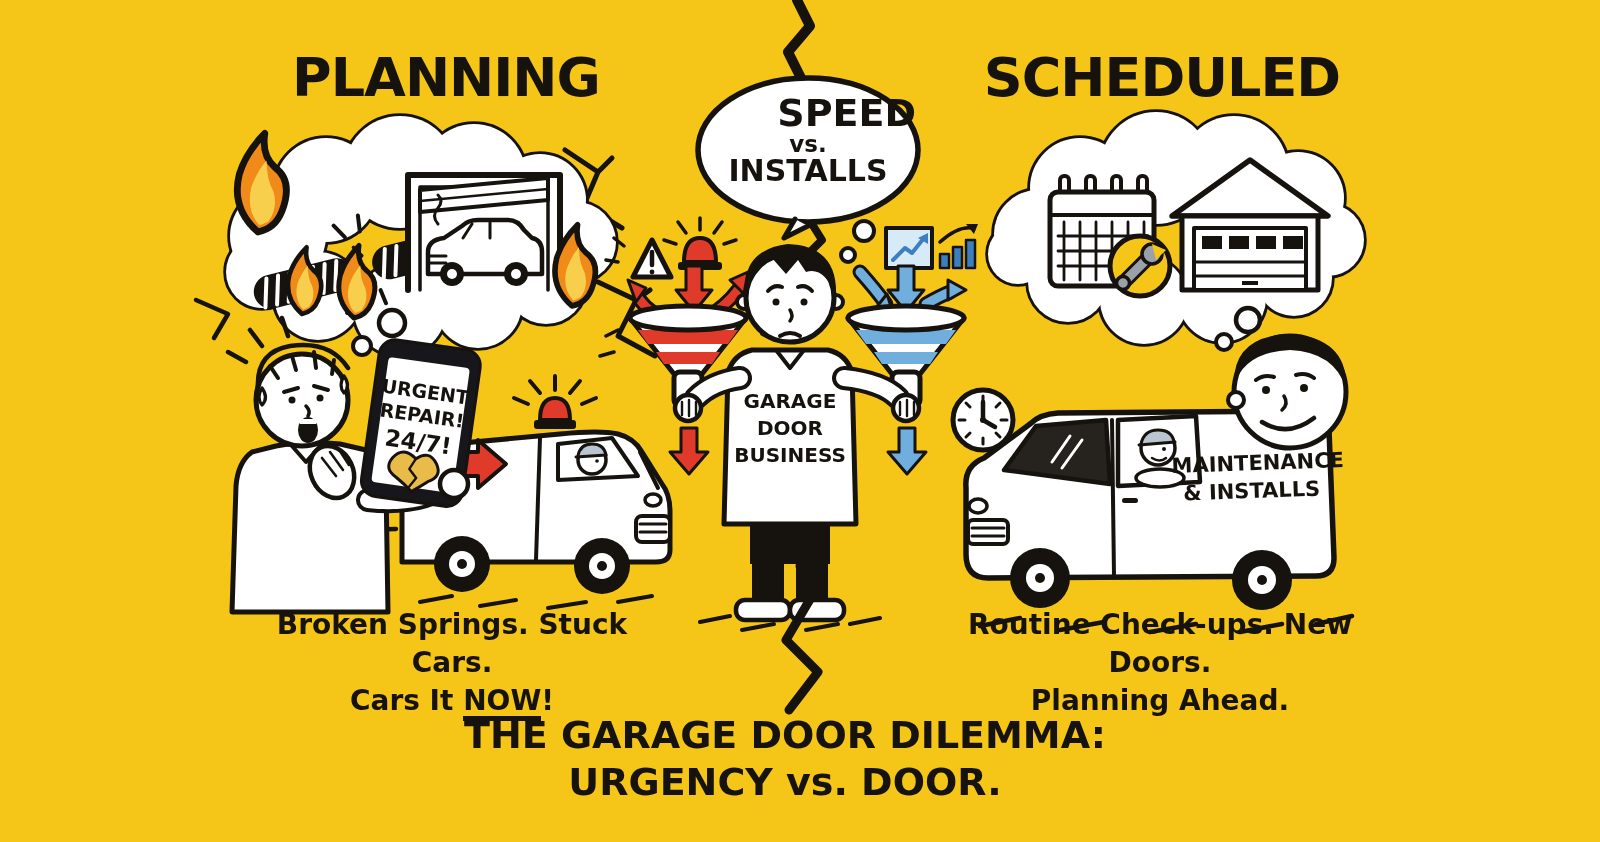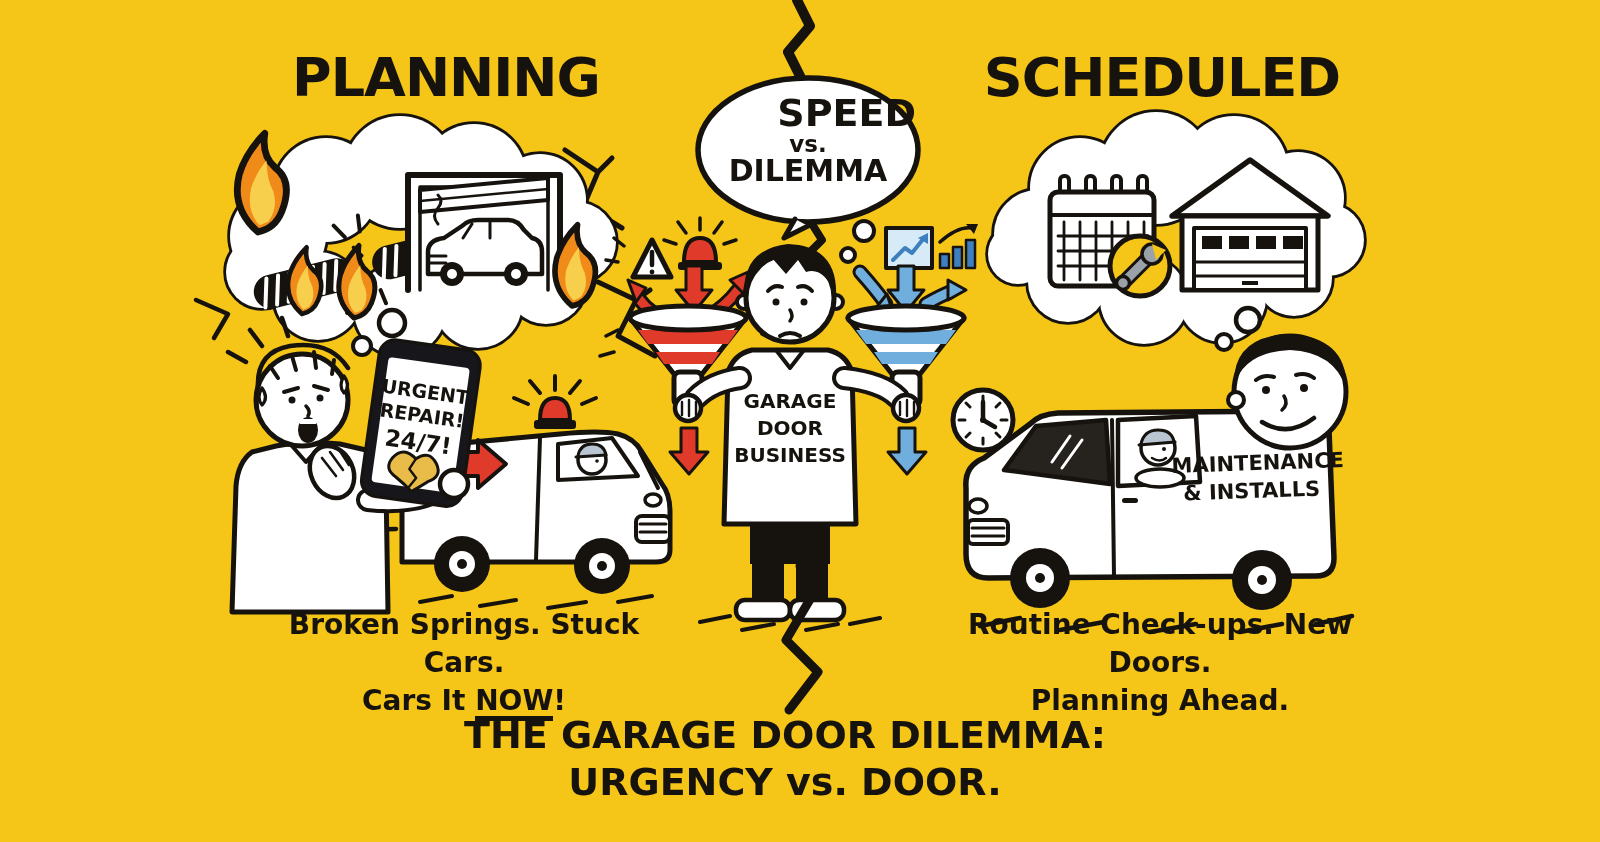--- a/index.html
+++ b/index.html
@@ -372,24 +372,24 @@
   </g>
 </svg>
 
 <div class="abs heading" style="left:246px;top:48px;width:400px;">PLANNING</div>
 
 <div class="abs heading" style="left:962px;top:48px;width:400px;">SCHEDULED</div>
 
 <div class="abs bubble-text" style="left:700px;top:94px;width:216px;">
   <div class="bubble-l1">SPEED</div>
   <div class="bubble-l2">vs.</div>
-  <div class="bubble-l3">DILEMMA</div>
+  <div class="bubble-l3">INSTALLS</div>
 </div>
 
-<div class="abs caption" style="left:244px;top:606px;width:440px;">
+<div class="abs caption" style="left:232px;top:606px;width:440px;">
   <div>Broken Springs. Stuck Cars.</div>
   <div>
     <span>Cars It</span>
     <span class="und">NOW</span><span>!</span>
   </div>
 </div>
 
 <div class="abs caption" style="left:930px;top:606px;width:460px;">
   <div>Routine Check-ups. New Doors.</div>
   <div>Planning Ahead.</div>

